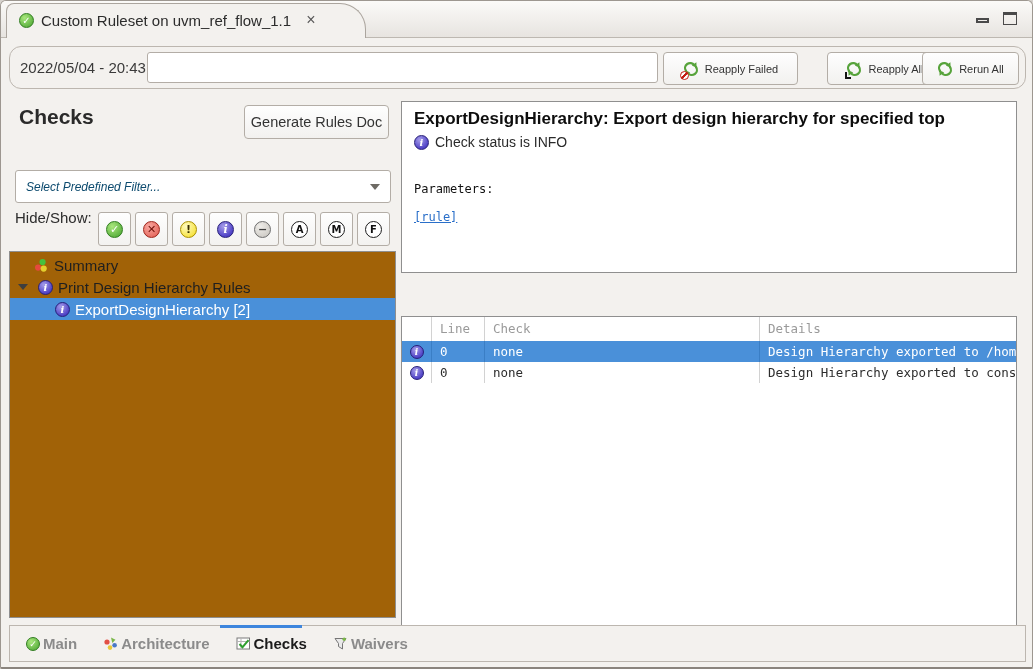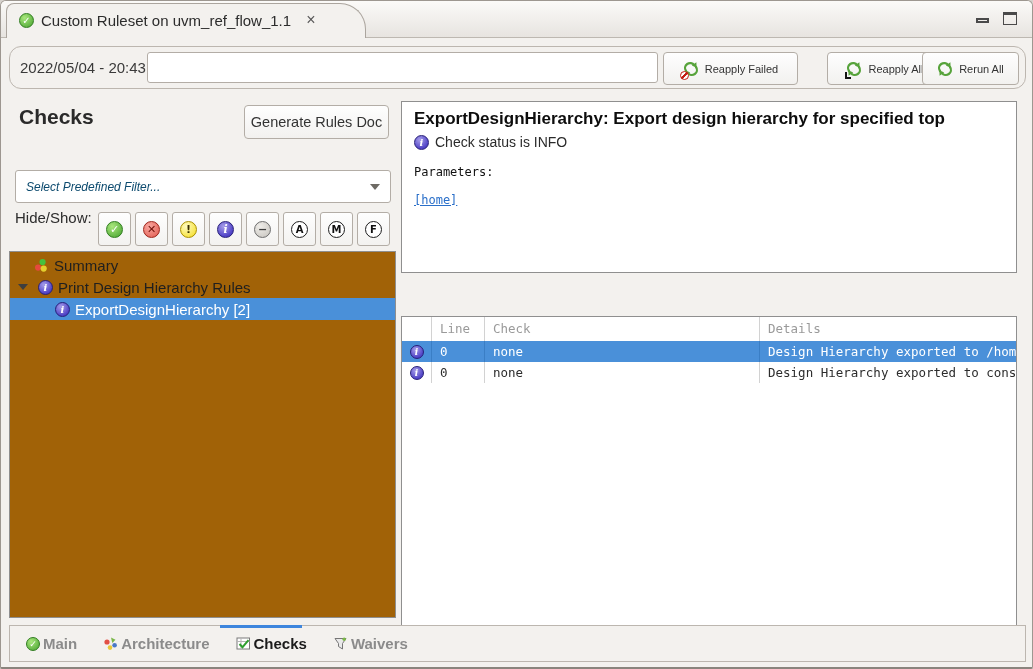--- a/index.html
+++ b/index.html
@@ -70,21 +70,21 @@
   .tree-row{height:22px;display:flex;align-items:center;font-size:15px;color:#1f1f1f;gap:5px;cursor:pointer;}
   .tree-row.selected{background:#4a90d9;color:#fff;}
   .expander{width:0;height:0;border-left:5px solid transparent;border-right:5px solid transparent;
     border-top:6px solid #3e3e3e;flex:0 0 auto;}
   
   .desc-box{position:absolute;left:400px;top:100px;width:616px;height:172px;background:#fff;
     border:1px solid #8f8f8f;padding:7px 12px;overflow:hidden;}
   .desc-title{font-size:17px;font-weight:bold;color:#0d0d0d;}
   .status-row{display:flex;align-items:center;gap:6px;margin-top:5px;font-size:14px;color:#2b2b2b;}
   .desc-text{margin-top:7px;font:12px/15px "DejaVu Sans Mono",monospace;color:#111;white-space:pre-wrap;}
-  .params-label{margin-top:15px;font:12px "DejaVu Sans Mono",monospace;color:#111;}
+  .params-label{margin-top:32px;font:12px "DejaVu Sans Mono",monospace;color:#111;}
   .more-link{display:inline-block;margin-top:14px;font:12px "DejaVu Sans Mono",monospace;
     color:#2a6fc9;text-decoration:underline;cursor:pointer;}
   
   .res-table{position:absolute;left:400px;top:278px;width:616px;height:339px;background:#fff;
     border:1px solid #8f8f8f;overflow:hidden;margin-top:37px;}
   .t-row{display:flex;align-items:stretch;font:12.5px/21px "DejaVu Sans Mono",monospace;height:21px;}
   .t-head{height:24px;line-height:24px;color:#9a9a9a;}
   .t-cell{padding-left:8px;overflow:hidden;white-space:nowrap;}
   .col-ico{flex:0 0 29px;display:flex;align-items:center;justify-content:center;padding:0;}
   .col-line{flex:0 0 53px;border-left:1px solid #d2d2d2;}
@@ -215,21 +215,21 @@
     </div>
   </div>
 
   <div class="desc-box">
     <div class="desc-title">ExportDesignHierarchy: Export design hierarchy for specified top</div>
     <div class="status-row">
       <span class="circ sz15 c-info">i</span>
       <span>Check status is INFO</span>
     </div>
     <div class="params-label">Parameters:</div>
-    <span class="more-link">[home]</span>
+    <span class="more-link">[rule]</span>
   </div>
 
   <div class="res-table">
     <div class="t-row t-head">
       <div class="t-cell col-ico"></div>
       <div class="t-cell col-line">Line</div>
       <div class="t-cell col-file">Check</div>
       <div class="t-cell col-details">Details</div>
     </div>
     <div class="t-row selected">

